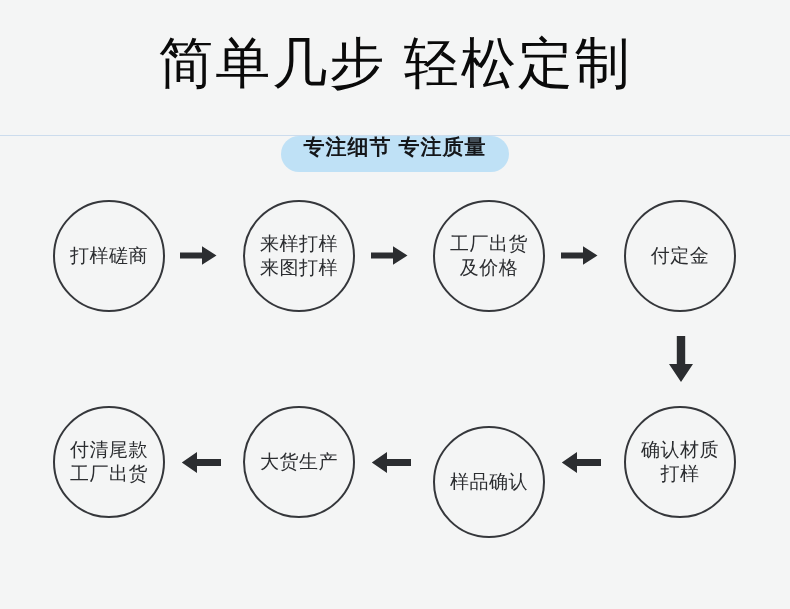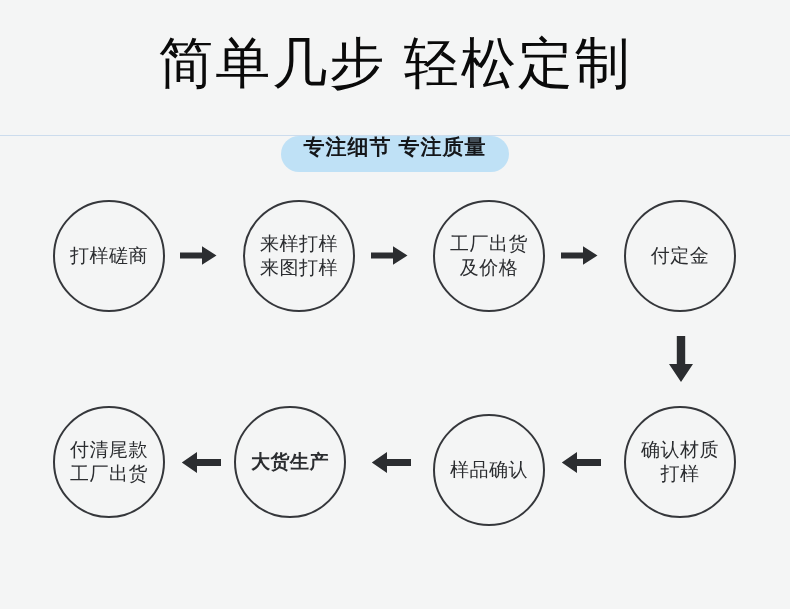--- a/index.html
+++ b/index.html
@@ -107,22 +107,22 @@
     display: block;
   }
   .arrow svg { display: block; }
 
   
   .n1 { left: 53px;  top: 200px; }
   .n2 { left: 243px; top: 200px; }
   .n3 { left: 433px; top: 200px; }
   .n4 { left: 624px; top: 200px; }
   .n5 { left: 624px; top: 406px; }
-  .n6 { left: 433px; top: 414px; }
-  .n7 { left: 234px; top: 406px; font-weight: bold; }
+  .n6 { left: 433px; top: 426px; }
+  .n7 { left: 243px; top: 406px; }
   .n8 { left: 53px;  top: 406px; }
 
   .a1 { left: 180px; top: 241px; }
   .a2 { left: 371px; top: 241px; }
   .a3 { left: 561px; top: 241px; }
   .a-down { left: 661px; top: 336px; }
   .a4 { left: 561px; top: 447px; }
   .a5 { left: 371px; top: 447px; }
   .a6 { left: 181px; top: 447px; }
 </style>

